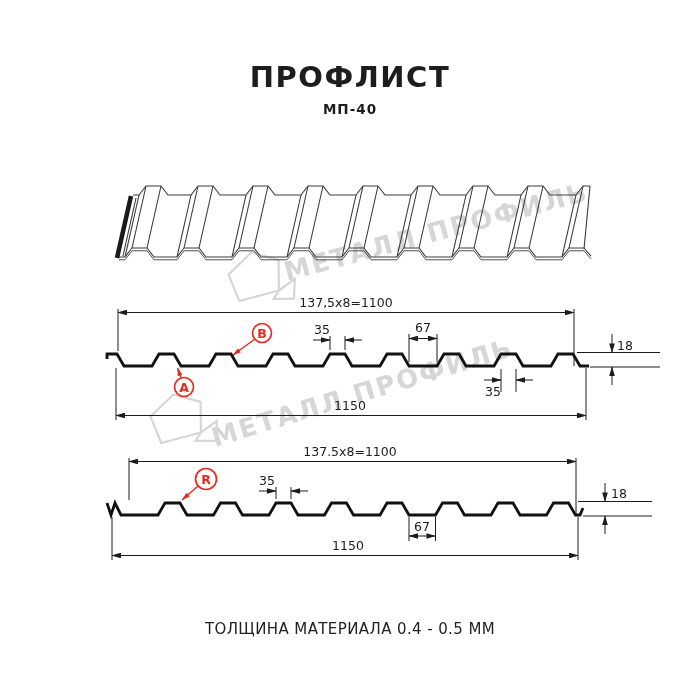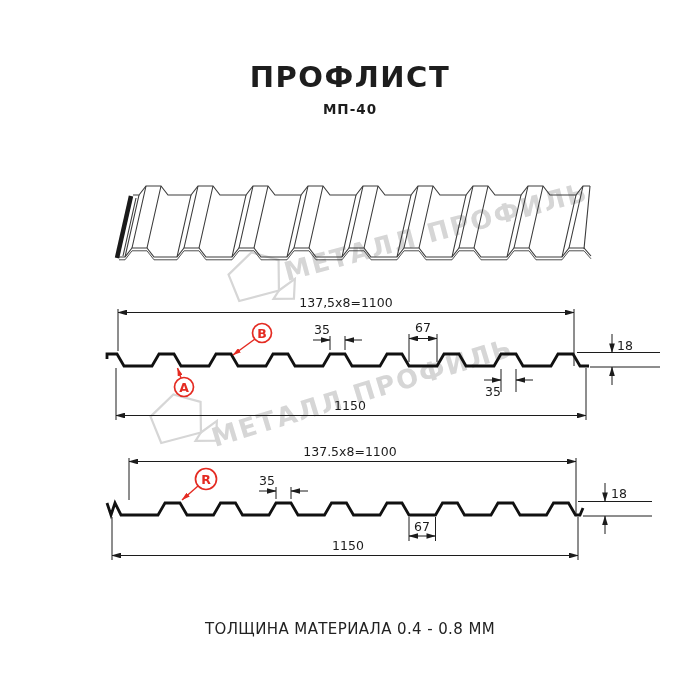--- a/index.html
+++ b/index.html
@@ -154,14 +154,14 @@
       <text class="dimtxt" x="348" y="550" text-anchor="middle">1150</text>
 
       <g>
         <line x1="198" y1="486" x2="182" y2="500" stroke="#e42b22" stroke-width="1.4" marker-end="url(#mR)"></line>
         <circle cx="206" cy="479" r="10.5" fill="#ffffff" stroke="#e42b22" stroke-width="1.7"></circle>
         <text class="lbltxt" x="206" y="483.5" text-anchor="middle">R</text>
       </g>
     </g>
   </svg>
 
-  <div class="footer">ТОЛЩИНА МАТЕРИАЛА 0.4 - 0.8 ММ</div>
+  <div class="footer">ТОЛЩИНА МАТЕРИАЛА 0.4 - 0.5 ММ</div>
 </div>
 
 </body></html>

